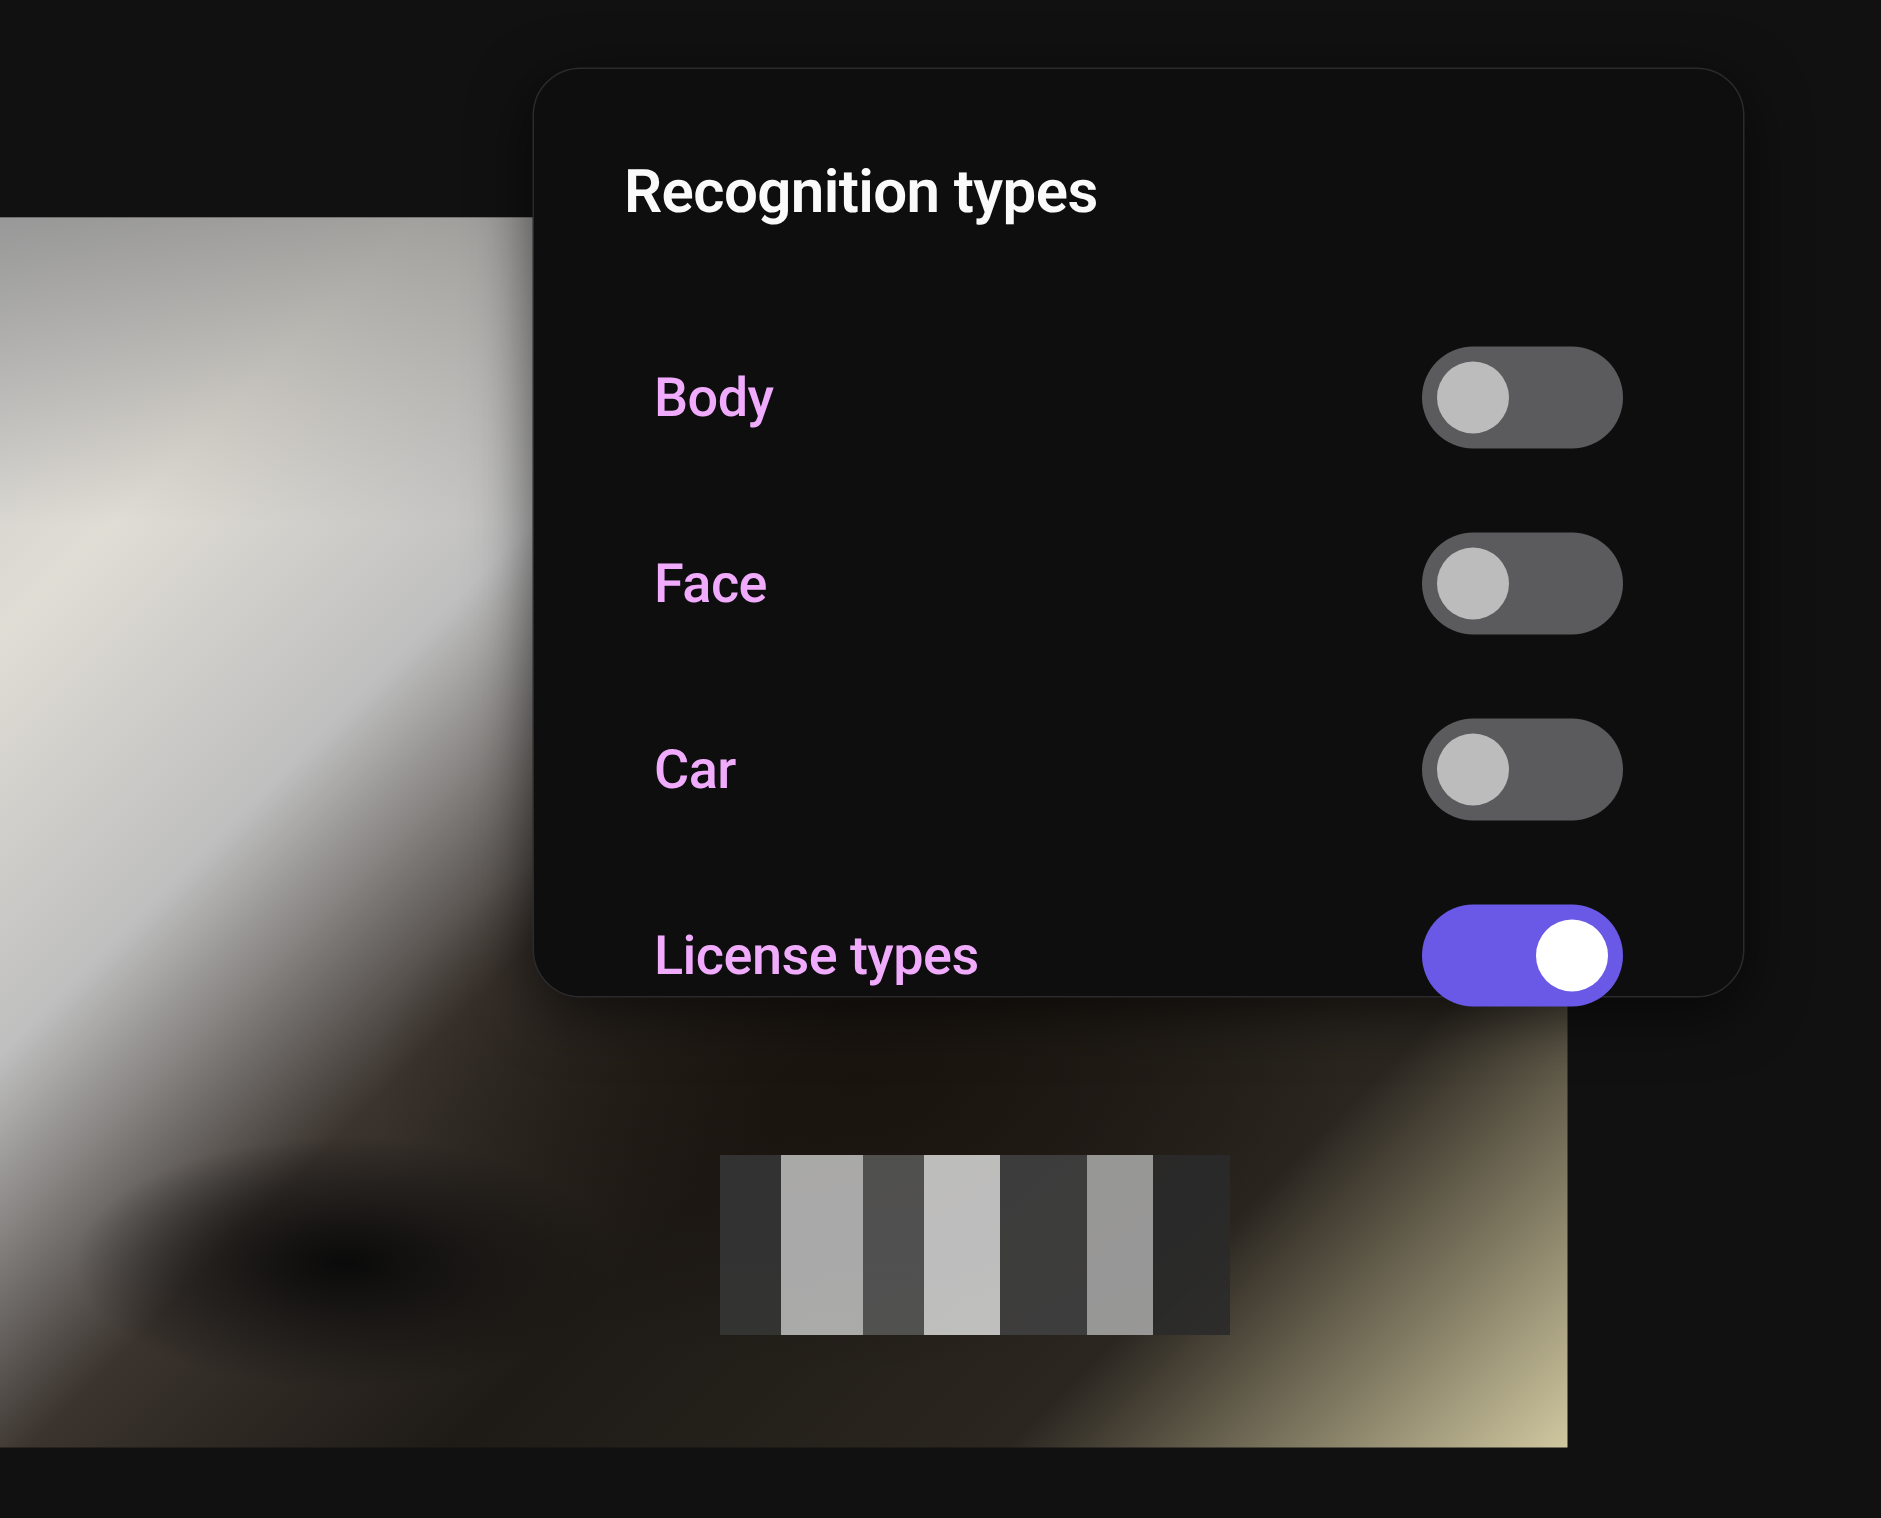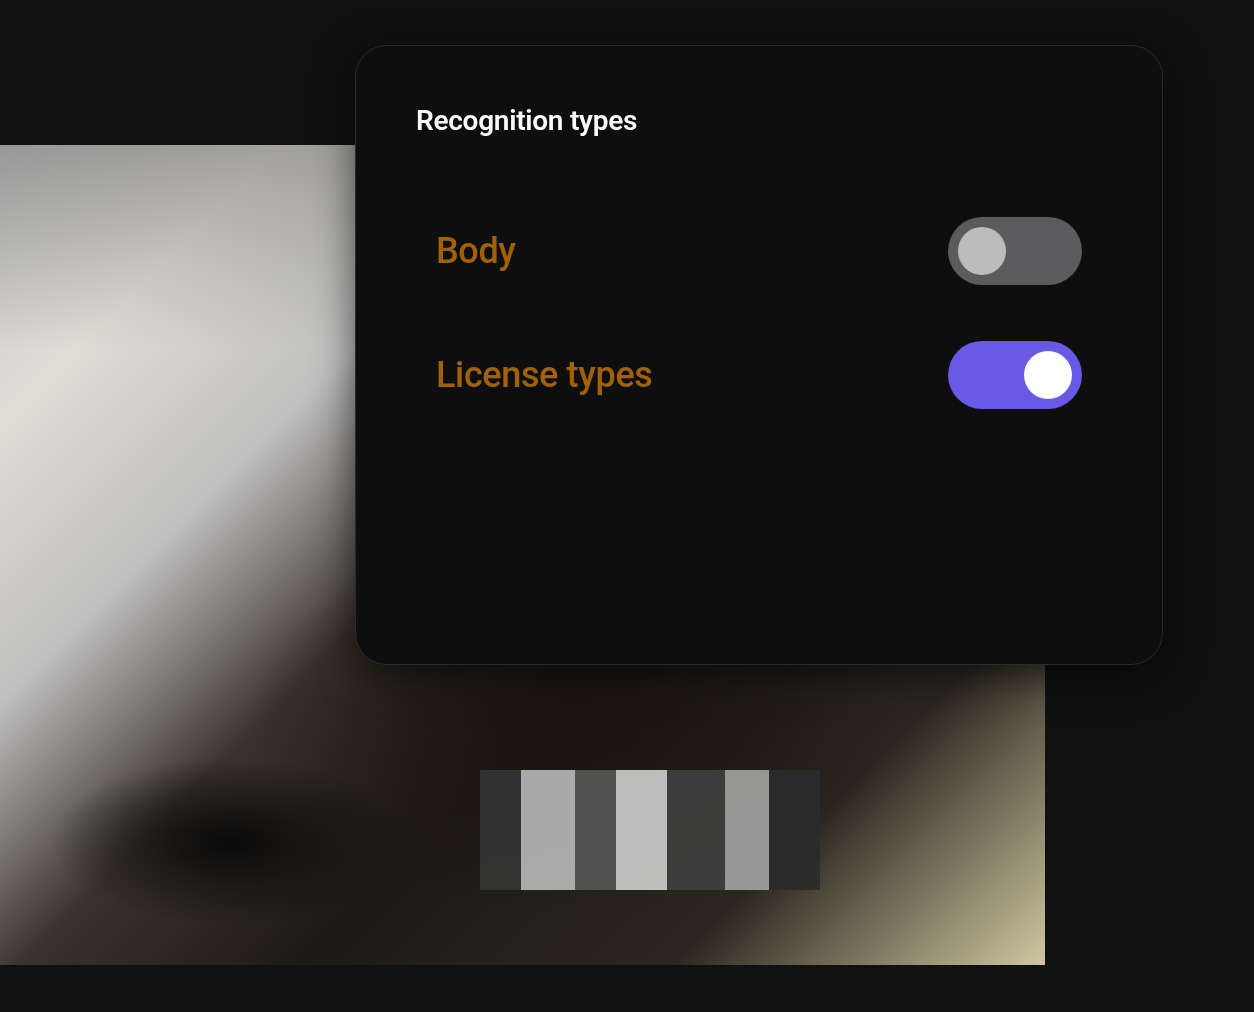--- a/index.html
+++ b/index.html
@@ -55,33 +55,33 @@
       width: 808px;
       height: 620px;
       background: #0e0e0f;
       border: 1px solid #2b2b2e;
       border-radius: 32px;
       padding: 58px 60px 40px 60px;
       box-shadow: 0 10px 40px rgba(0,0,0,0.6);
     }
     .panel-title {
       color: #fafafa;
-      font-size: 28px;
+      font-size: 40px;
       font-weight: 600;
       letter-spacing: -0.01em;
       margin-bottom: 52px;
     }
     .row {
       display: flex;
       align-items: center;
       justify-content: space-between;
       padding: 28px 20px;
     }
     .row-label {
-      color: #a16207;
+      color: #f0abfc;
       font-size: 36px;
       font-weight: 500;
       letter-spacing: -0.01em;
     }
     .toggle {
       width: 134px;
       height: 68px;
       border-radius: 34px;
       position: relative;
       cursor: pointer;
@@ -116,21 +116,33 @@
 <div class="panel">
   <div class="panel-title">Recognition types</div>
 
   <div class="row">
     <div class="row-label">Body</div>
     <div class="toggle toggle-off">
       <div class="knob"></div>
     </div>
   </div>
 
+  <div class="row">
+    <div class="row-label">Face</div>
+    <div class="toggle toggle-off">
+      <div class="knob"></div>
+    </div>
+  </div>
 
+  <div class="row">
+    <div class="row-label">Car</div>
+    <div class="toggle toggle-off">
+      <div class="knob"></div>
+    </div>
+  </div>
 
   <div class="row">
     <div class="row-label">License types</div>
     <div class="toggle toggle-on">
       <div class="knob"></div>
     </div>
   </div>
 </div>
 
 </body></html>

